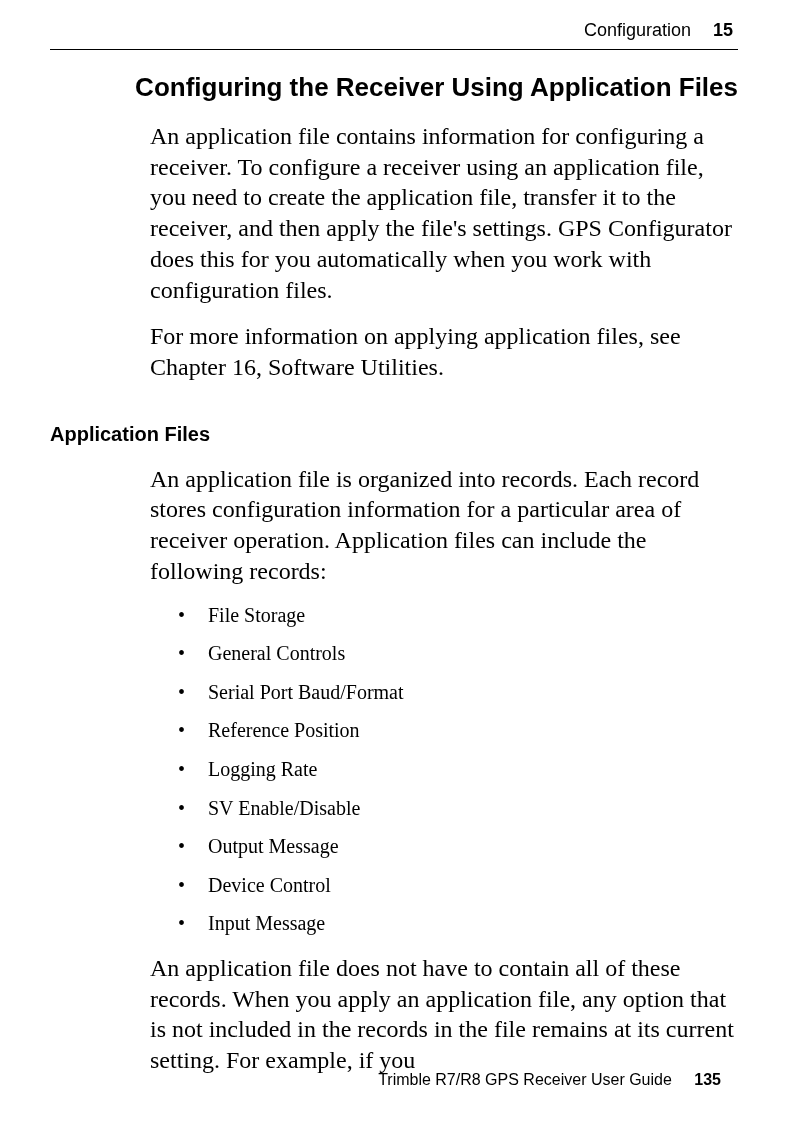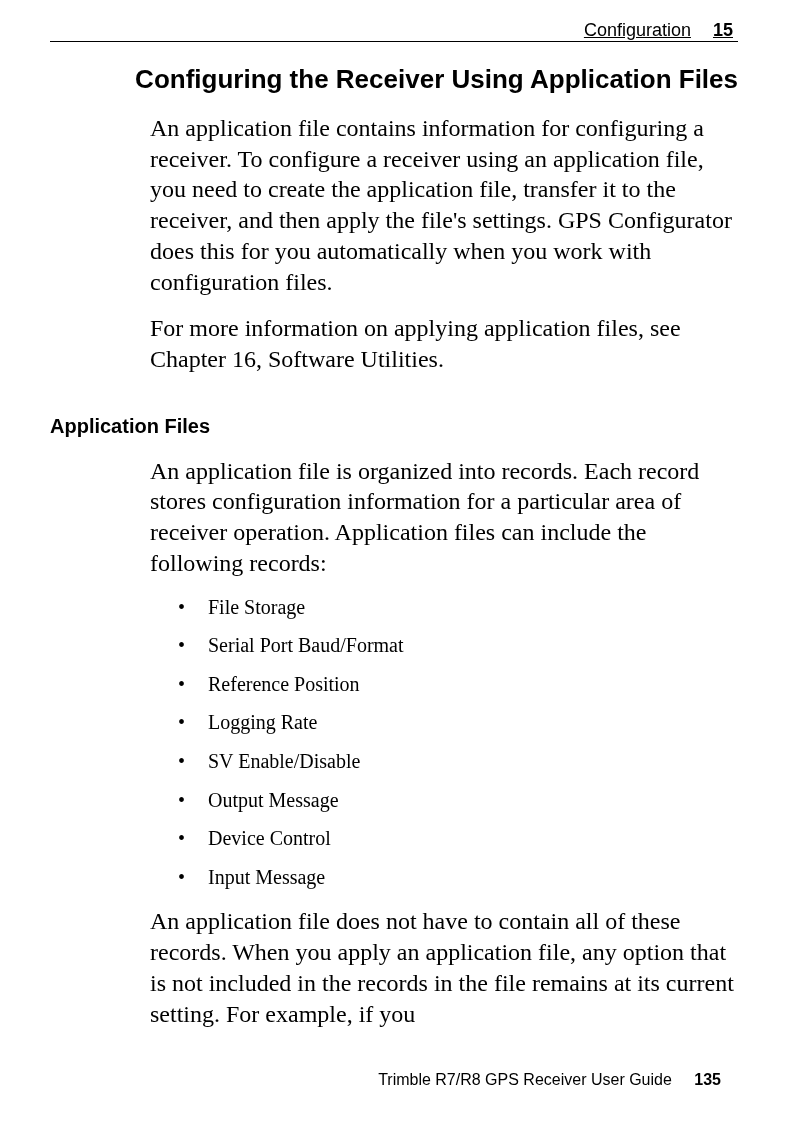--- a/index.html
+++ b/index.html
@@ -14,22 +14,22 @@
       font-family: 'Times New Roman', Times, serif;
       position: relative;
       padding: 20px 50px 50px 50px;
     }
     .header {
       display: flex;
       justify-content: flex-end;
       align-items: baseline;
       font-family: Arial, Helvetica, sans-serif;
       font-size: 18px;
+      margin-bottom: 8px;
       padding-right: 5px;
-      text-decoration: underline;
     }
     .header-section {
       margin-right: 22px;
     }
     .header-chapter {
       font-weight: bold;
     }
     .divider {
       border: none;
       border-top: 1.5px solid #000;
@@ -104,20 +104,21 @@
 <p class="body-text">An application file contains information for configuring a receiver. To configure a receiver using an application file, you need to create the application file, transfer it to the receiver, and then apply the file's settings. GPS Configurator does this for you automatically when you work with configuration files.</p>
 
 <p class="body-text">For more information on applying application files, see Chapter 16, Software Utilities.</p>
 
 <h2 class="heading">Application Files</h2>
 
 <p class="body-text">An application file is organized into records. Each record stores configuration information for a particular area of receiver operation. Application files can include the following records:</p>
 
 <ul class="records">
   <li>File Storage</li>
+  <li>General Controls</li>
   <li>Serial Port Baud/Format</li>
   <li>Reference Position</li>
   <li>Logging Rate</li>
   <li>SV Enable/Disable</li>
   <li>Output Message</li>
   <li>Device Control</li>
   <li>Input Message</li>
 </ul>
 
 <p class="body-text">An application file does not have to contain all of these records. When you apply an application file, any option that is not included in the records in the file remains at its current setting. For example, if you</p>

